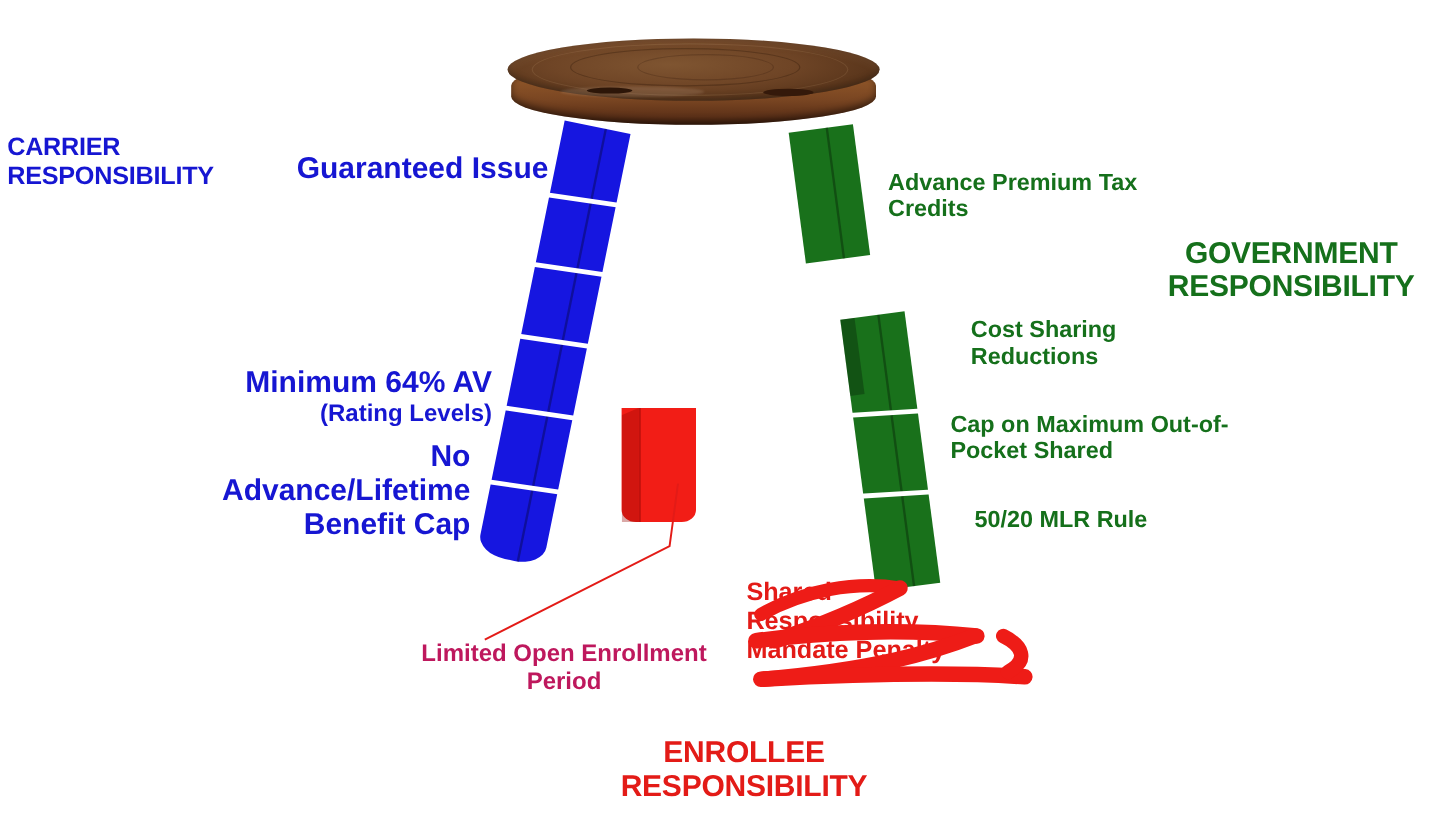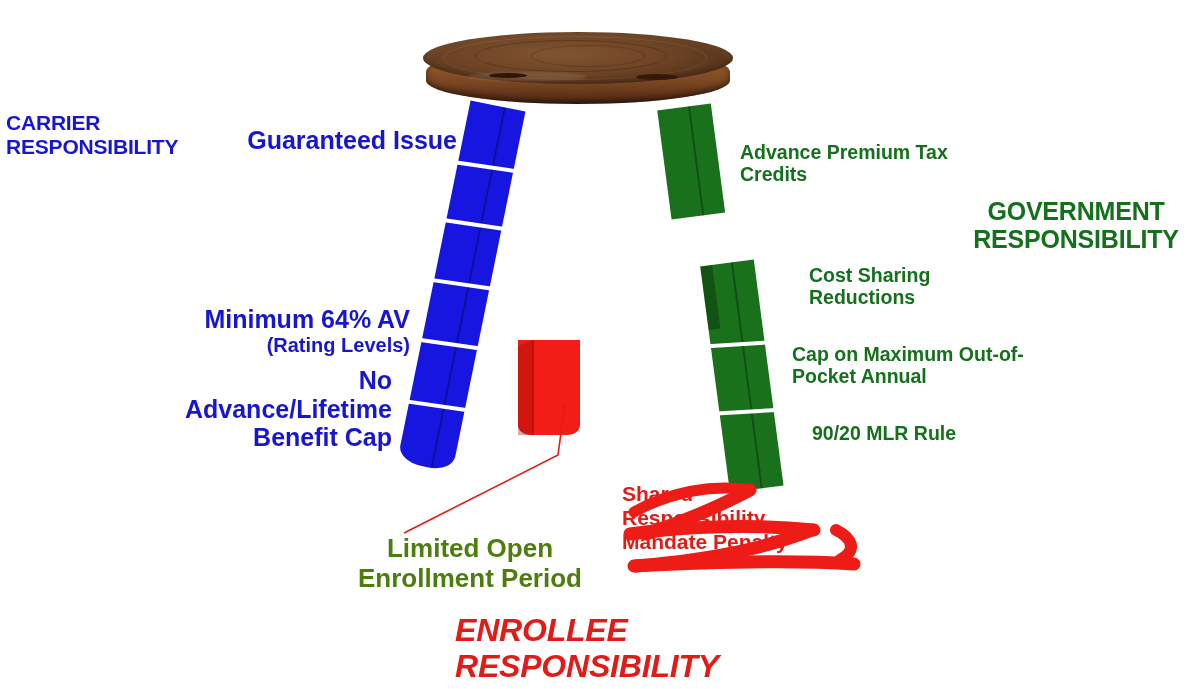--- a/index.html
+++ b/index.html
@@ -40,39 +40,39 @@
     top: 197px;
     width: 248px;
     text-align: center;
     font-size: 25px;
     color: #15701b;
   }
   #enrollee-title {
     left: 455px;
     top: 613px;
     width: 330px;
-    font-size: 32px;
+    text-align: center;
+    font-size: 25px;
     color: #e31b17;
-    font-style: italic;
   }
 
   
   .label {
     position: absolute;
     font-weight: bold;
     line-height: 1.14;
   }
   .label .sub {
     display: block;
     font-size: 0.80em;
     font-weight: bold;
   }
   .label-blue   { color: #1616d2; font-size: 25px; text-align: right; }
   .label-green  { color: #15701b; font-size: 19.5px; text-align: left; }
-  .label-red    { color: #4d7c0f; font-size: 26px;   text-align: center; }
+  .label-red    { color: #be185d; font-size: 20px;   text-align: center; }
 
   
   #lbl-guaranteed-issue   { left: 200px; top: 126px; width: 257px; }
   #lbl-community-rating   { left: 186px; top: 183px; width: 271px; }
   #lbl-essential-health   { left: 190px; top: 240px; width: 239px; }
   #lbl-minimum-av         { left: 190px; top: 305px; width: 220px; }
   #lbl-no-annual-cap      { left: 160px; top: 366px; width: 232px; }
   #lbl-preventative       { left: 140px; top: 426px; width: 243px; }
 
   
@@ -359,25 +359,25 @@
 
   <div class="label label-green" id="lbl-advance-premium">
     <span>Advance Premium Tax Credits</span>
   </div>
 
   <div class="label label-green" id="lbl-cost-sharing">
     <span>Cost Sharing Reductions</span>
   </div>
 
   <div class="label label-green" id="lbl-cap-on-maximum">
-    <span>Cap on Maximum Out-of-Pocket Annual</span>
+    <span>Cap on Maximum Out-of-Pocket Shared</span>
   </div>
 
   <div class="label label-green" id="lbl-mlr-rule">
-    <span class="nowrap">90/20 MLR Rule</span>
+    <span class="nowrap">50/20 MLR Rule</span>
   </div>
 
   <div class="label label-red" id="lbl-limited-open">
     <span>Limited Open Enrollment Period</span>
   </div>
 
   <div id="crossed-out-block">
     <div id="crossed-out-text">
       <div>Shared</div>
       <div>Responsibility</div>

